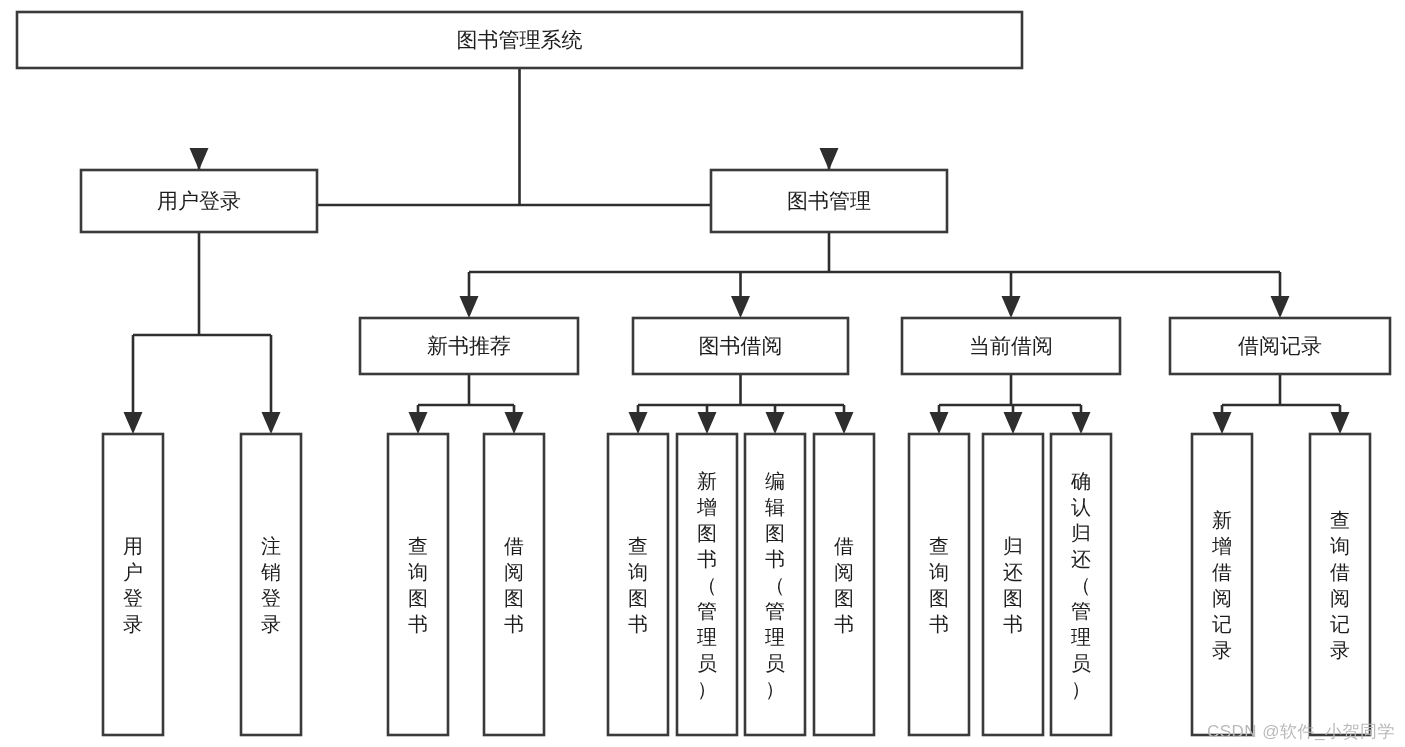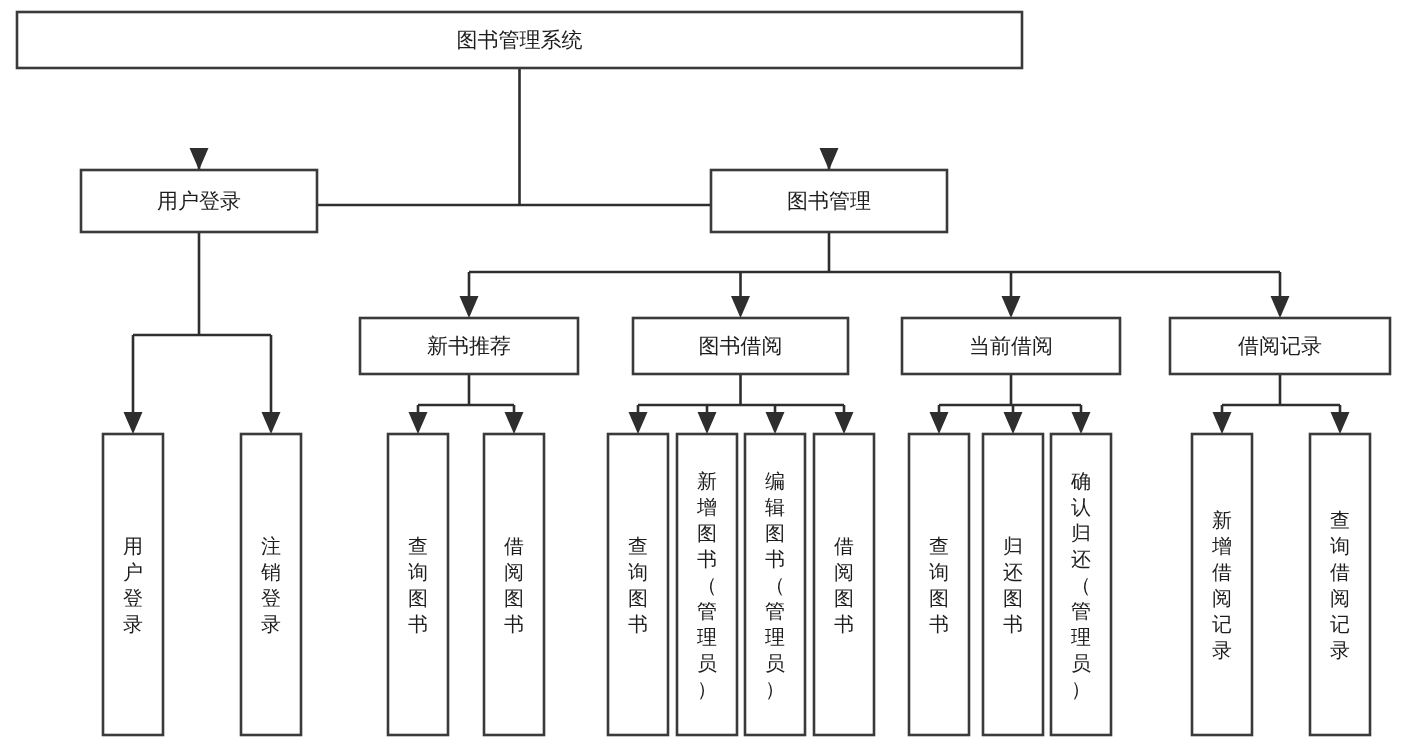--- a/index.html
+++ b/index.html
@@ -166,13 +166,14 @@
         <rect x="983" y="434" width="60" height="301" class="node-box"></rect>
         <text x="1013" y="552.78" class="node-label-v"><tspan x="1013" dy="0">归</tspan><tspan x="1013" dy="26">还</tspan><tspan x="1013" dy="26">图</tspan><tspan x="1013" dy="26">书</tspan></text>
         <rect x="1051" y="434" width="60" height="301" class="node-box"></rect>
         <text x="1081" y="487.78" class="node-label-v"><tspan x="1081" dy="0">确</tspan><tspan x="1081" dy="26">认</tspan><tspan x="1081" dy="26">归</tspan><tspan x="1081" dy="26">还</tspan><tspan x="1081" dy="26">（</tspan><tspan x="1081" dy="26">管</tspan><tspan x="1081" dy="26">理</tspan><tspan x="1081" dy="26">员</tspan><tspan x="1081" dy="26">）</tspan></text>
         <rect x="1192" y="434" width="60" height="301" class="node-box"></rect>
         <text x="1222" y="526.78" class="node-label-v"><tspan x="1222" dy="0">新</tspan><tspan x="1222" dy="26">增</tspan><tspan x="1222" dy="26">借</tspan><tspan x="1222" dy="26">阅</tspan><tspan x="1222" dy="26">记</tspan><tspan x="1222" dy="26">录</tspan></text>
         <rect x="1310" y="434" width="60" height="301" class="node-box"></rect>
         <text x="1340" y="526.78" class="node-label-v"><tspan x="1340" dy="0">查</tspan><tspan x="1340" dy="26">询</tspan><tspan x="1340" dy="26">借</tspan><tspan x="1340" dy="26">阅</tspan><tspan x="1340" dy="26">记</tspan><tspan x="1340" dy="26">录</tspan></text>
       </g>
   </svg>
+  <div class="watermark-text">CSDN @软件_小贺同学</div>
 </div>
 
 </body></html>

